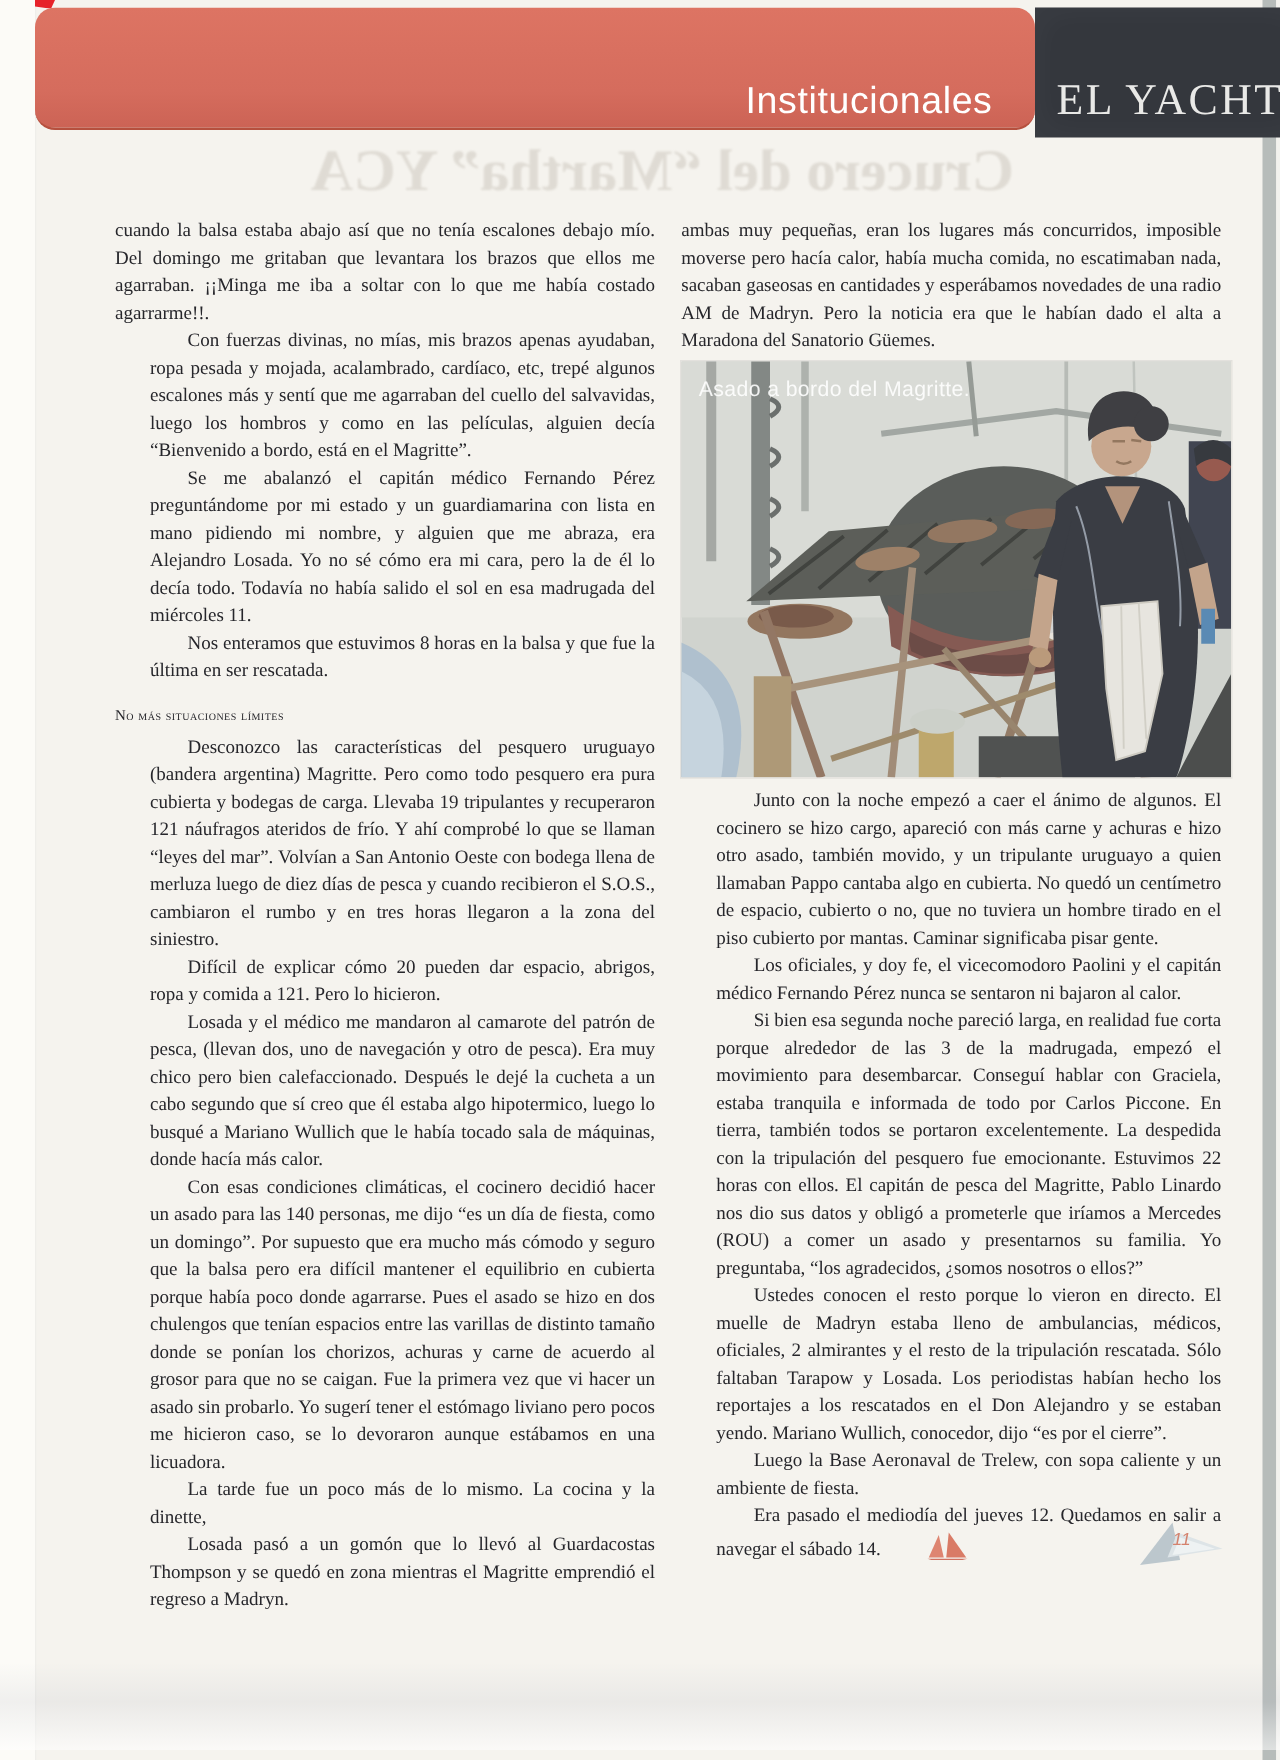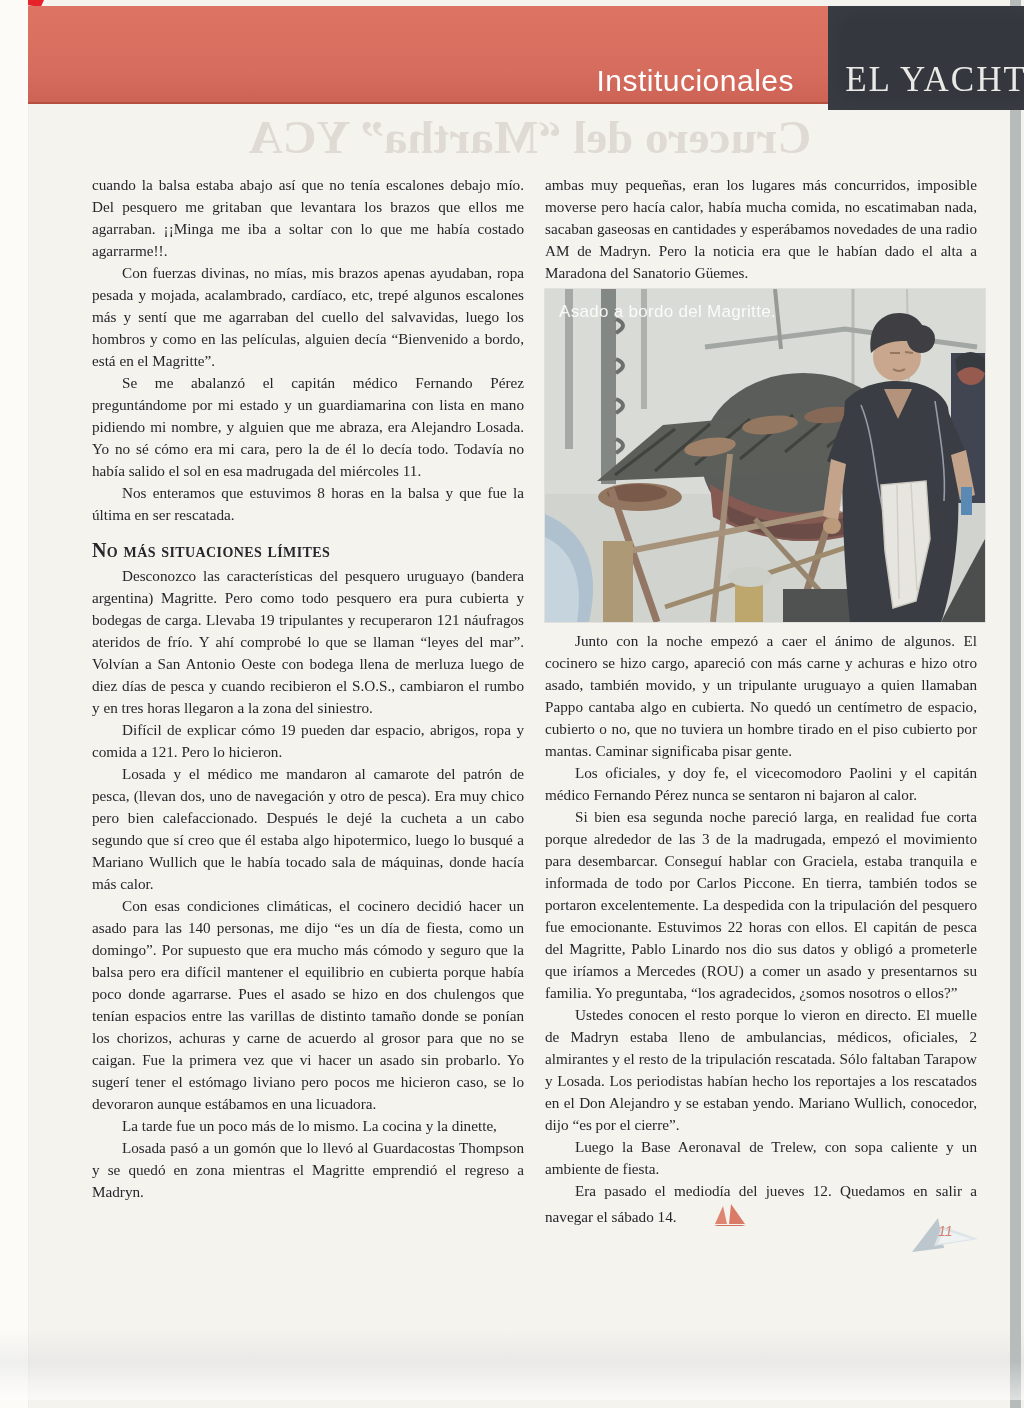--- a/index.html
+++ b/index.html
@@ -12,40 +12,40 @@
   .edge-left{position:absolute;left:0;top:0;width:28px;height:1408px;background:#fcfbf7;border-right:1px solid rgba(0,0,0,0.05);}
   .edge-right-gray{position:absolute;left:1010px;top:0;width:11px;height:1408px;background:#b7bcba;}
   .edge-right-white{position:absolute;left:1021px;top:0;width:3px;height:1408px;background:#f3f2ee;}
   .scan-streak{position:absolute;left:0;top:1330px;width:1024px;height:70px;
     background:linear-gradient(180deg,rgba(190,192,200,0) 0%,rgba(185,188,198,0.18) 45%,rgba(255,255,255,0.55) 100%);}
   
   .corner-mark{position:absolute;left:28px;top:0;width:16px;height:7px;background:#e6232a;
     clip-path:polygon(0 0,100% 0,80% 100%,0 75%);}
   .band{position:absolute;left:28px;top:6px;width:800px;height:96px;
     background:linear-gradient(180deg,#dd7463 0%,#d56c5d 70%,#cc6355 100%);
-    border-bottom:2px solid #b6503e;}
+    border-bottom:2px solid #b6503e;border-radius:16px;}
   .band-label{position:absolute;right:34px;bottom:4px;
     font-family:"Liberation Sans",sans-serif;font-size:30px;color:#ffffff;letter-spacing:0.5px;}
   .brand-box{position:absolute;left:828px;top:6px;width:216px;height:104px;background:#34373d;
     display:flex;align-items:flex-end;justify-content:center;padding-bottom:10px;box-sizing:border-box;
     box-shadow:inset 0 0 30px rgba(255,255,255,0.04);}
   .brand-box span{font-family:"Liberation Serif",serif;font-size:35px;color:#e9e9e7;letter-spacing:2px;}
   
   .ghost-title{position:absolute;left:140px;top:110px;width:780px;text-align:center;
     font-family:"Liberation Serif",serif;font-weight:bold;font-size:47px;
     color:#a89f92;opacity:0.28;transform:scaleX(-1);filter:blur(0.7px);
     pointer-events:none;white-space:nowrap;}
   
   .col{position:absolute;top:174px;width:432px;color:#26262b;
     font-size:15.2px;line-height:22px;text-align:justify;}
   .col-left{left:92px;}
   .col-right{left:545px;}
   .para{margin:0;}
-  .para.indent{text-indent:30px;}
-  .subhead{margin:13px 0 4px 0;font-variant:small-caps;font-weight:700;font-size:20px;
+  .para.indent{text-indent:30px;margin-left:28px;}
+  .subhead{margin:13px 0 4px 0;font-variant:small-caps;font-weight:400;font-size:12px;
     letter-spacing:0.4px;text-align:left;}
   .boat-mark{display:inline-block;vertical-align:-4px;margin-left:6px;}
   
   .photo{position:relative;width:440px;height:333px;margin:5px 0 8px 0;
     outline:1px solid rgba(0,0,0,0.07);overflow:hidden;}
   .photo svg{display:block;}
   .photo-caption{position:absolute;left:14px;top:12px;
     font-family:"Liberation Sans",sans-serif;font-size:17px;color:rgba(255,255,255,0.88);
     letter-spacing:0.3px;}
   .photo-wash{position:absolute;inset:0;background:rgba(235,238,240,0.10);pointer-events:none;}
@@ -64,27 +64,27 @@
 <div class="band">
   <div class="band-label">Institucionales</div>
 </div>
 <div class="brand-box">
   <span>EL YACHT</span>
 </div>
 
 <div class="ghost-title">Crucero del “Martha” YCA</div>
 
 <div class="col col-left">
-    <p class="para">cuando la balsa estaba abajo así que no tenía escalones debajo mío. Del pesquero me gritaban que levantara los brazos que ellos me agarraban. ¡¡Minga me iba a soltar con lo que me había costado agarrarme!!.</p>
+    <p class="para">cuando la balsa estaba abajo así que no tenía escalones debajo mío. Del domingo me gritaban que levantara los brazos que ellos me agarraban. ¡¡Minga me iba a soltar con lo que me había costado agarrarme!!.</p>
     <p class="para indent">Con fuerzas divinas, no mías, mis brazos apenas ayudaban, ropa pesada y mojada, acalambrado, cardíaco, etc, trepé algunos escalones más y sentí que me agarraban del cuello del salvavidas, luego los hombros y como en las películas, alguien decía “Bienvenido a bordo, está en el Magritte”.</p>
     <p class="para indent">Se me abalanzó el capitán médico Fernando Pérez preguntándome por mi estado y un guardiamarina con lista en mano pidiendo mi nombre, y alguien que me abraza, era Alejandro Losada. Yo no sé cómo era mi cara, pero la de él lo decía todo. Todavía no había salido el sol en esa madrugada del miércoles 11.</p>
     <p class="para indent">Nos enteramos que estuvimos 8 horas en la balsa y que fue la última en ser rescatada.</p>
     <h3 class="subhead">No más situaciones límites</h3>
     <p class="para indent">Desconozco las características del pesquero uruguayo (bandera argentina) Magritte. Pero como todo pesquero era pura cubierta y bodegas de carga. Llevaba 19 tripulantes y recuperaron 121 náufragos ateridos de frío. Y ahí comprobé lo que se llaman “leyes del mar”. Volvían a San Antonio Oeste con bodega llena de merluza luego de diez días de pesca y cuando recibieron el S.O.S., cambiaron el rumbo y en tres horas llegaron a la zona del siniestro.</p>
-    <p class="para indent">Difícil de explicar cómo 19 pueden dar espacio, abrigos, ropa y comida a 121. Pero lo hicieron.</p>
+    <p class="para indent">Difícil de explicar cómo 20 pueden dar espacio, abrigos, ropa y comida a 121. Pero lo hicieron.</p>
     <p class="para indent">Losada y el médico me mandaron al camarote del patrón de pesca, (llevan dos, uno de navegación y otro de pesca). Era muy chico pero bien calefaccionado. Después le dejé la cucheta a un cabo segundo que sí creo que él estaba algo hipotermico, luego lo busqué a Mariano Wullich que le había tocado sala de máquinas, donde hacía más calor.</p>
     <p class="para indent">Con esas condiciones climáticas, el cocinero decidió hacer un asado para las 140 personas,  me dijo “es un día de fiesta, como un domingo”. Por supuesto que era mucho más cómodo y seguro que la balsa pero era difícil mantener el equilibrio en cubierta porque había poco donde agarrarse. Pues el asado se hizo en dos chulengos que tenían espacios entre las varillas de distinto tamaño donde se ponían los chorizos, achuras y carne de acuerdo al grosor para que no se caigan. Fue la primera vez que vi hacer un asado sin probarlo. Yo sugerí tener el estómago liviano pero pocos me hicieron caso, se lo devoraron aunque estábamos en una licuadora.</p>
     <p class="para indent">La tarde fue un poco más de lo mismo. La cocina y la dinette,</p>
     <p class="para indent">Losada pasó a un gomón que lo llevó al Guardacostas Thompson y se quedó en zona mientras el Magritte emprendió el regreso a Madryn.</p>
   </div>
 
 <div class="col col-right">
   <div>
       <p class="para">ambas muy pequeñas, eran los lugares más concurridos, imposible moverse pero hacía calor, había mucha comida, no escatimaban nada, sacaban gaseosas en cantidades y esperábamos novedades de una radio AM de Madryn. Pero la noticia era que le habían dado el alta a Maradona del Sanatorio Güemes.</p>
     </div>

